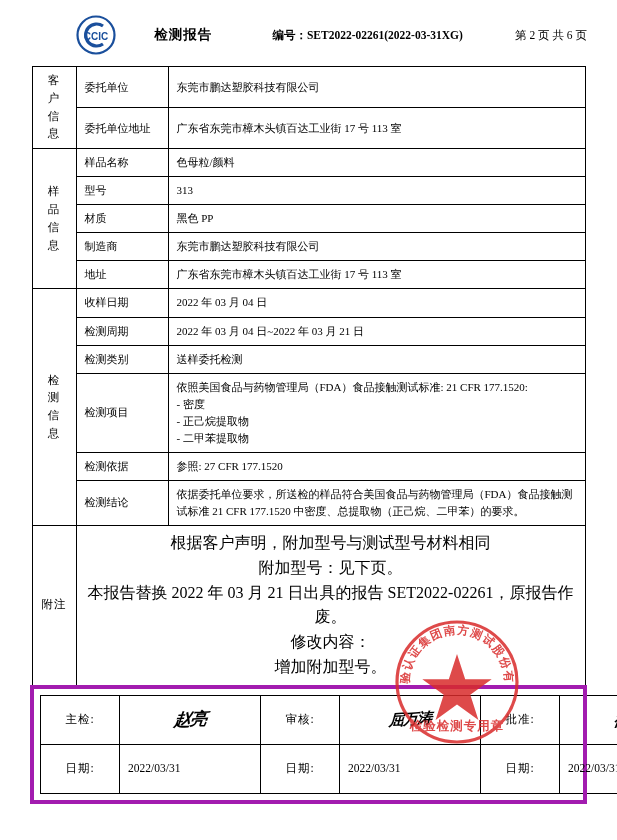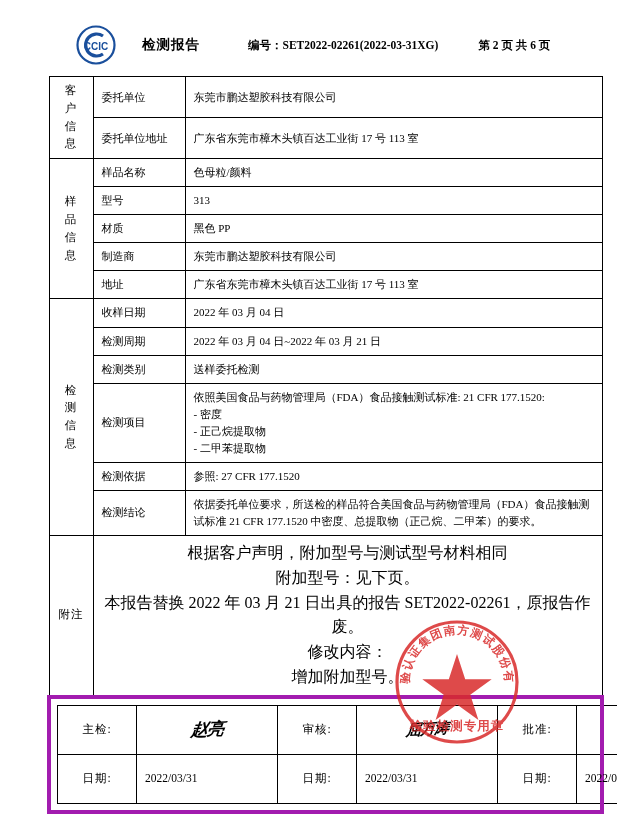--- a/index.html
+++ b/index.html
@@ -21,21 +21,22 @@
     height: 840px;
     box-sizing: border-box;
     padding: 0 30px;
   }
 
   
   .header {
     display: flex;
     align-items: center;
     height: 62px;
-    padding-top: 14px;
+    padding-top: 4px;
+    justify-content: space-between;
   }
   .logo {
     width: 40px;
     height: 40px;
     flex: 0 0 40px;
     margin-left: 46px;
     position: relative;
   }
   .logo svg { display: block; }
   .hdr-title {
@@ -45,32 +46,31 @@
     letter-spacing: 1px;
   }
   .hdr-no {
     font-size: 11.5px;
     font-weight: bold;
     margin-left: 48px;
     white-space: nowrap;
   }
   .hdr-page {
     font-size: 11.5px;
-    font-weight: bold;
+    font-weight: normal;
     margin-left: 40px;
     white-space: nowrap;
   }
 
   
   table.main {
     border-collapse: collapse;
     width: 557px;
     table-layout: fixed;
     font-size: 11px;
-    margin-left: 17px;
   }
   table.main td {
     border: 1px solid #000;
     padding: 5px 8px;
     vertical-align: middle;
     line-height: 1.55;
   }
   td.cat {
     width: 44px;
     text-align: center;

